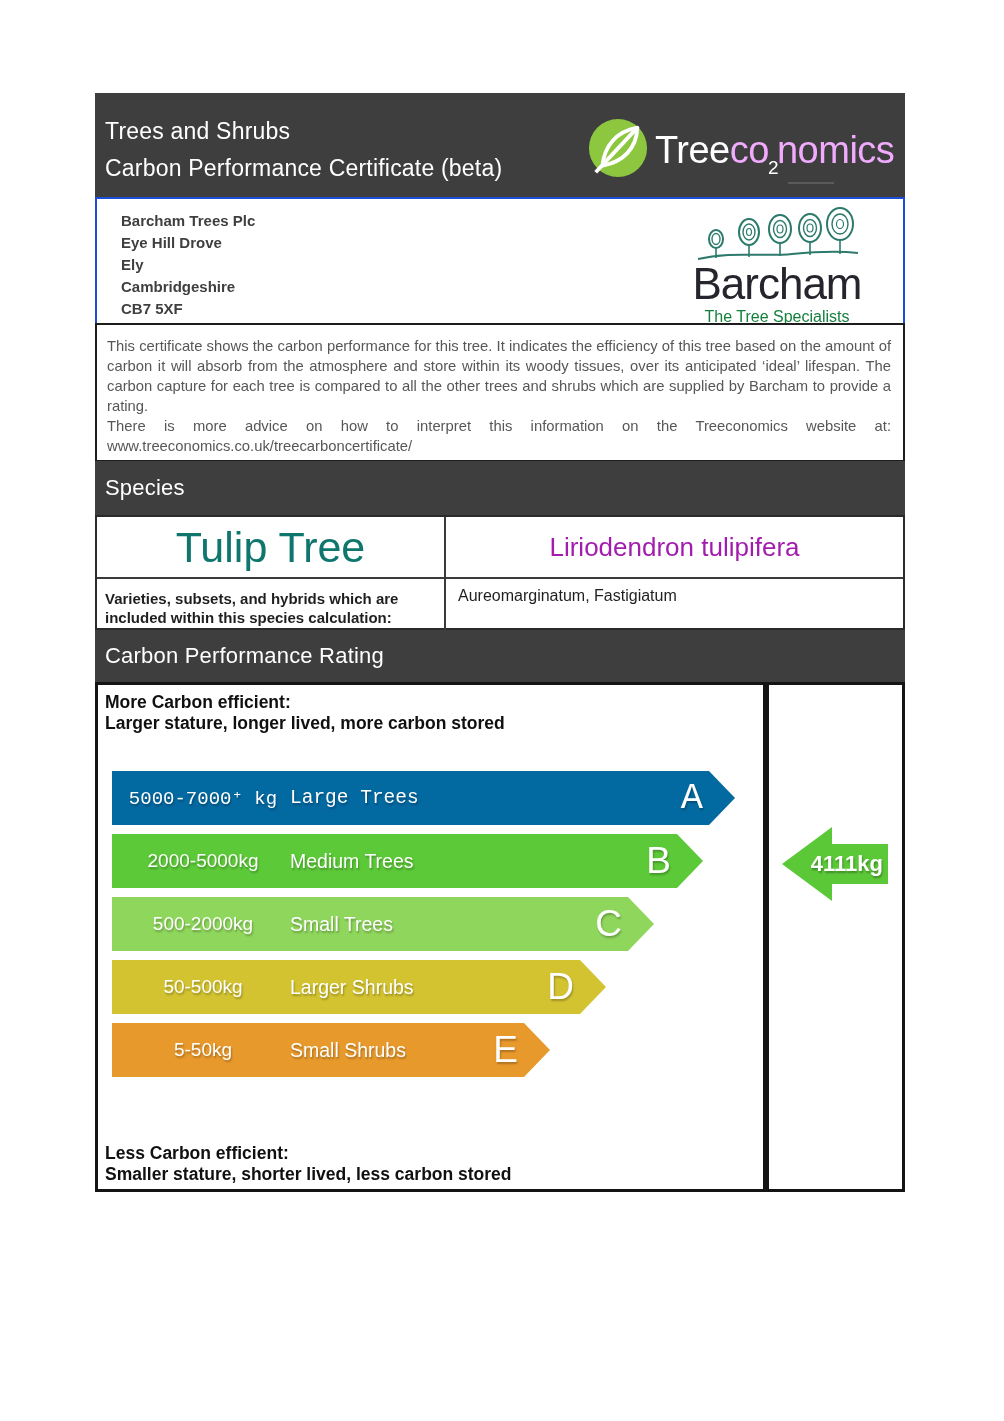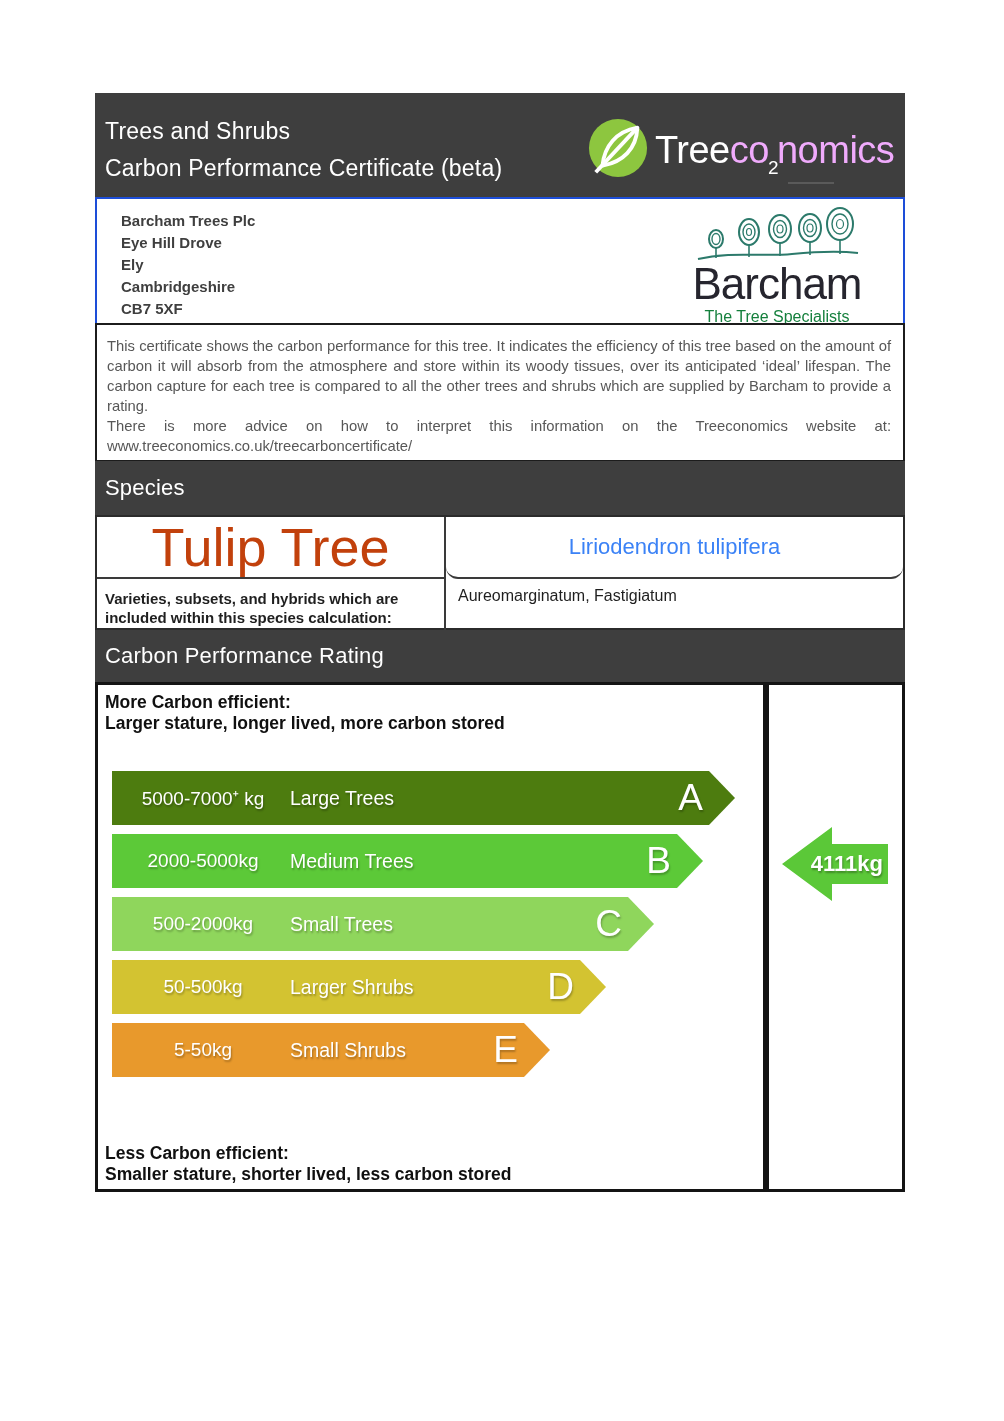--- a/index.html
+++ b/index.html
@@ -30,22 +30,22 @@
   
   .section-bar { position:absolute; left:95px; width:810px; background:#3e3e3e; color:#fff; display:flex; align-items:center; padding-left:10px; font-size:22px; letter-spacing:.2px; }
   .species-bar { top:461px; height:54px; }
   .cpr-bar { top:630px; height:52px; }
 
   
   .species-table { position:absolute; left:95px; top:515px; width:810px; height:115px; display:grid; grid-template-columns:349px 1fr; grid-template-rows:62px 53px; border:2px solid #2b2b2b; background:#fff; }
   .cell { border-right:2px solid #3a3a3a; border-bottom:2px solid #3a3a3a; display:flex; align-items:center; }
   .cell.last-col { border-right:none; }
   .cell.last-row { border-bottom:none; }
-  .common-name { justify-content:center; font-size:54px; color:#c2410c; }
-  .latin-name { justify-content:center; font-size:22px; color:#3b82f6;border-radius:12px; }
+  .common-name { justify-content:center; font-size:43px; color:#0f766e; }
+  .latin-name { justify-content:center; font-size:26px; color:#a21caf; }
   .varieties-label { font-size:15px; color:#1f1f1f; line-height:19px; padding:4px 10px 0 8px; font-weight:600; }
   .varieties-value { font-size:16px; color:#1f1f1f; align-items:flex-start; padding:8px 0 0 12px; }
 
   
   .chart-box { position:absolute; left:95px; top:682px; width:671px; height:510px; background:#fff; border:3px solid #141414; }
   .marker-box { position:absolute; left:766px; top:682px; width:139px; height:510px; background:#fff; border:3px solid #141414; }
   .eff-text { position:absolute; left:7px; font-size:17.5px; font-weight:bold; color:#101010; line-height:21px; }
   .more-text { top:7px; }
   .less-text { top:458px; }
 
@@ -150,21 +150,21 @@
     <span>Carbon Performance Rating</span>
   </div>
 
   <div class="chart-box">
     <div class="eff-text more-text">
       <div>More Carbon efficient:</div>
       <div>Larger stature, longer lived, more carbon stored</div>
     </div>
 
     <div class="bands">
-      <div class="band band-a" style="background-color: #4d7c0f;">
+      <div class="band band-a" style="background-color: #0369a1; font-family: Liberation Mono, monospace;">
         <span class="range">5000-7000⁺ kg</span>
         <span class="cat">Large Trees</span>
         <span class="grade">A</span>
       </div>
       <div class="band band-b" style="background-color: rgb(92, 201, 56);">
         <span class="range">2000-5000kg</span>
         <span class="cat">Medium Trees</span>
         <span class="grade">B</span>
       </div>
       <div class="band band-c" style="background-color: rgb(143, 214, 92);">

